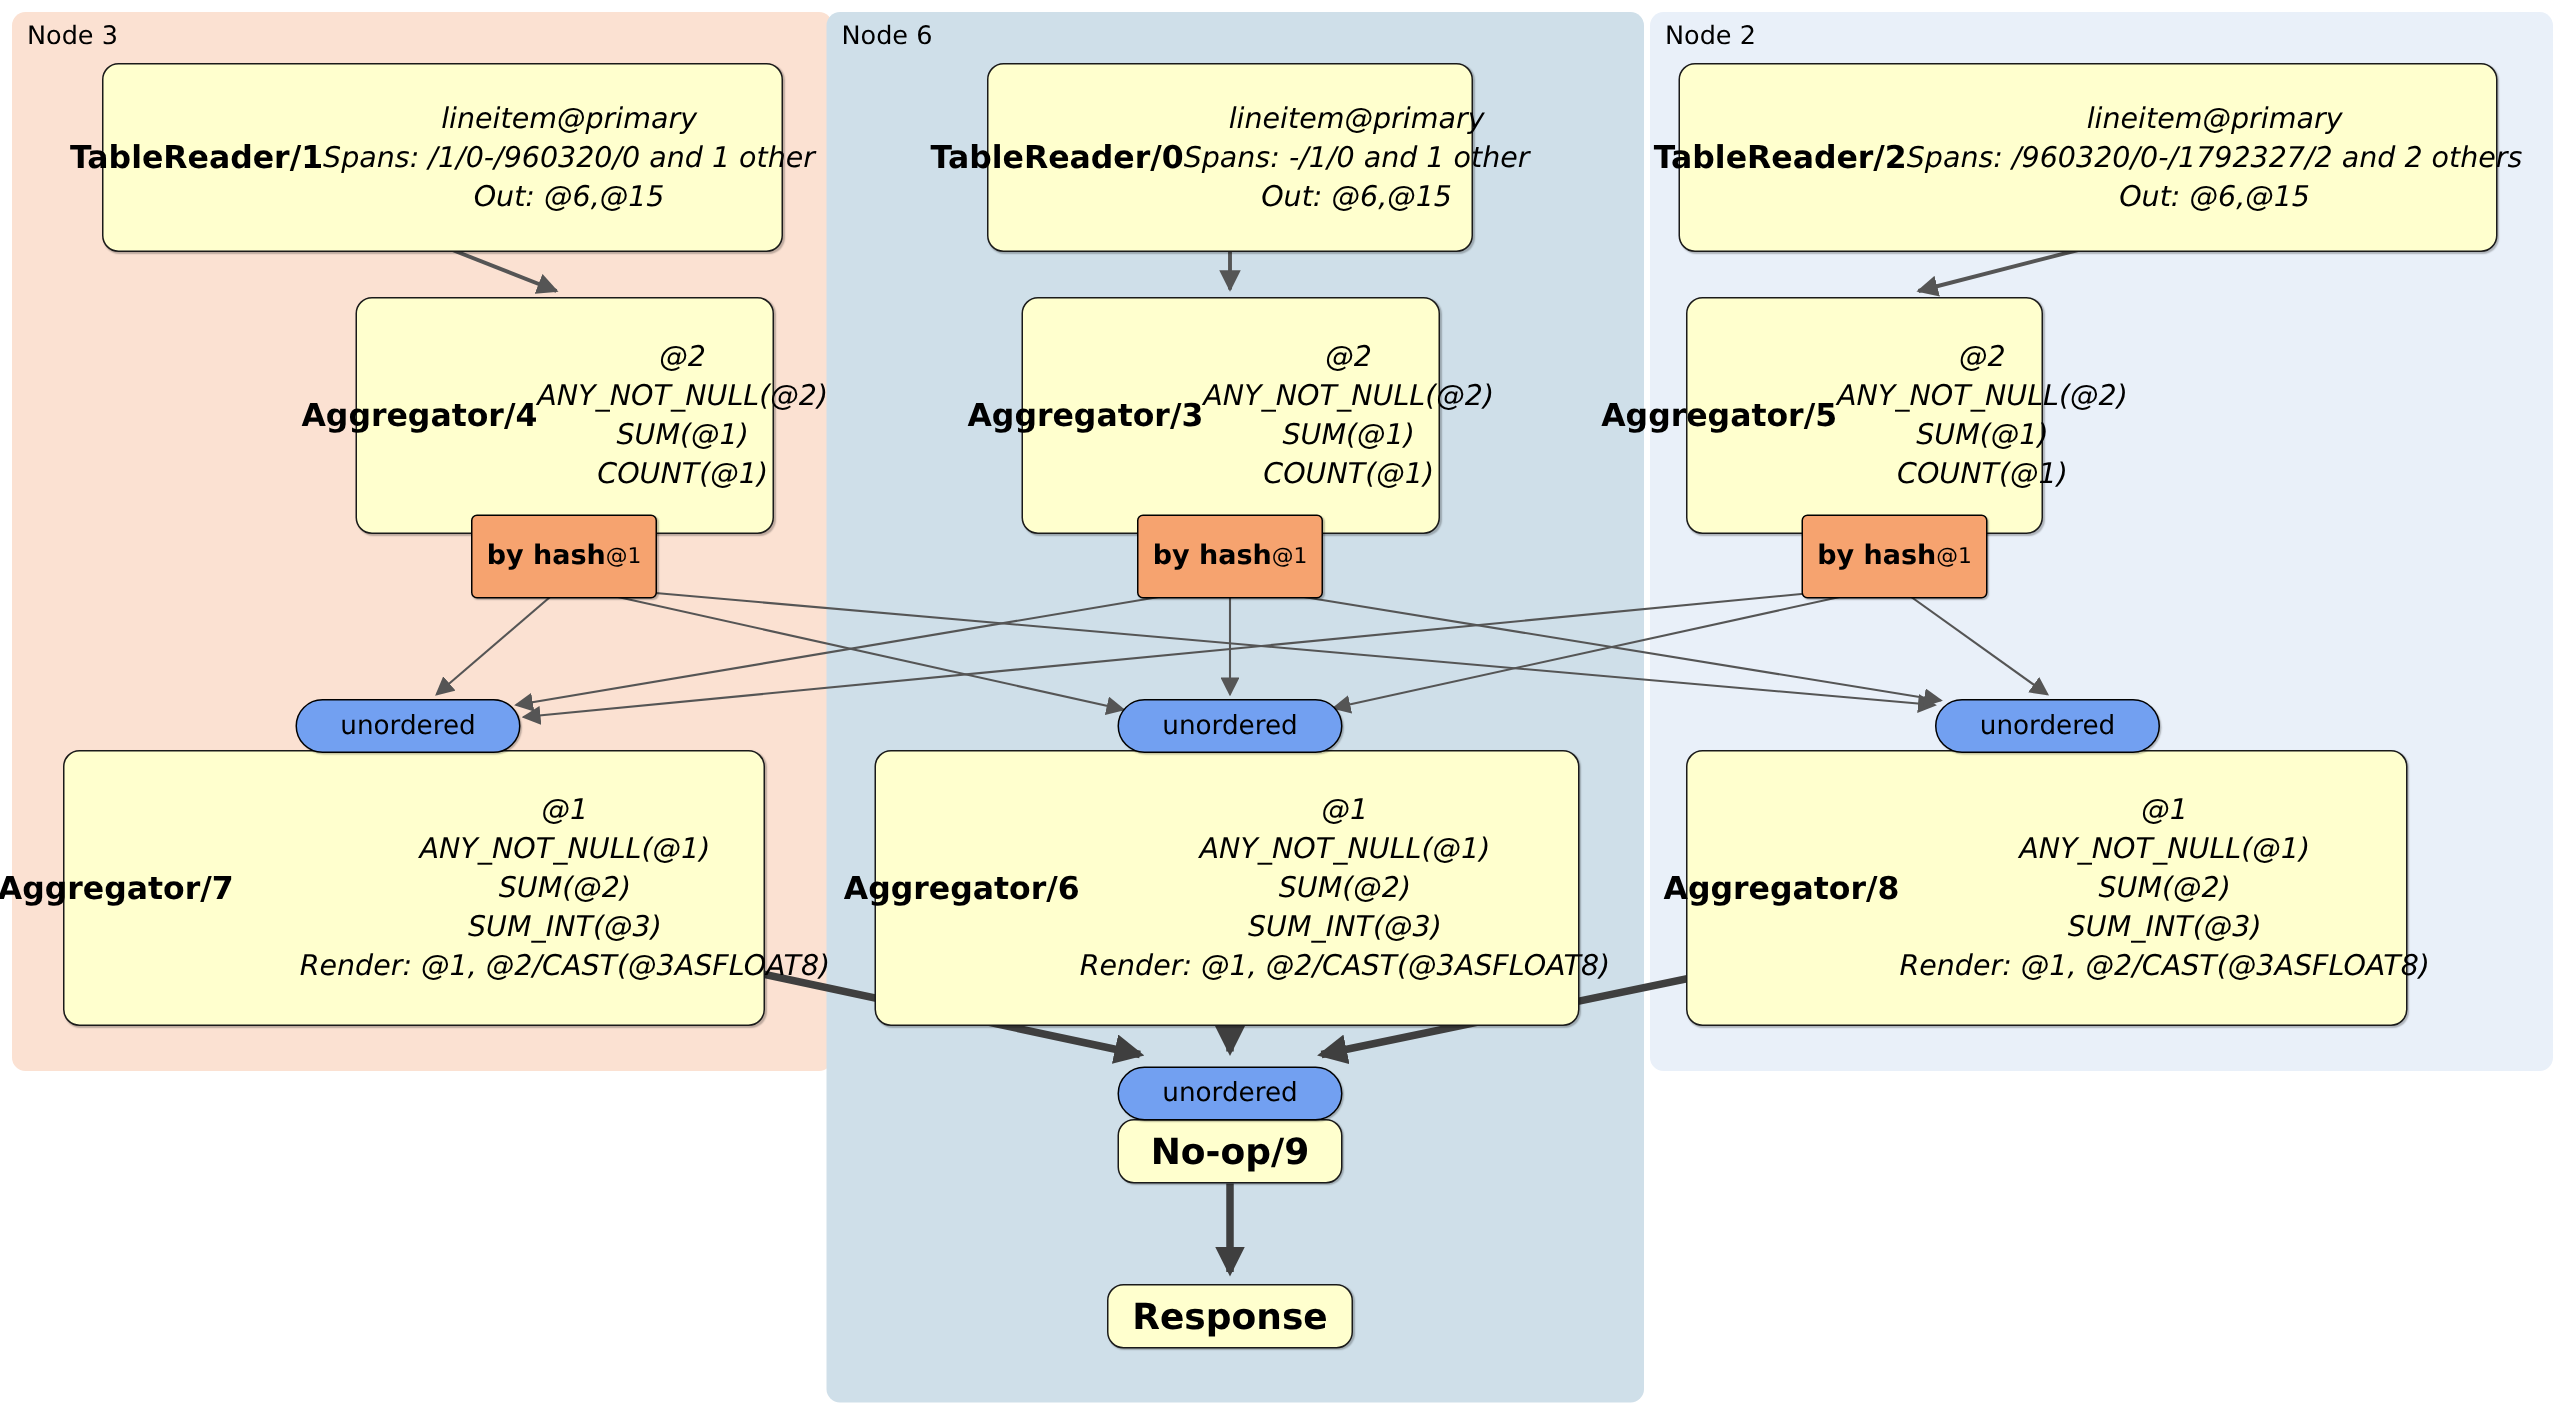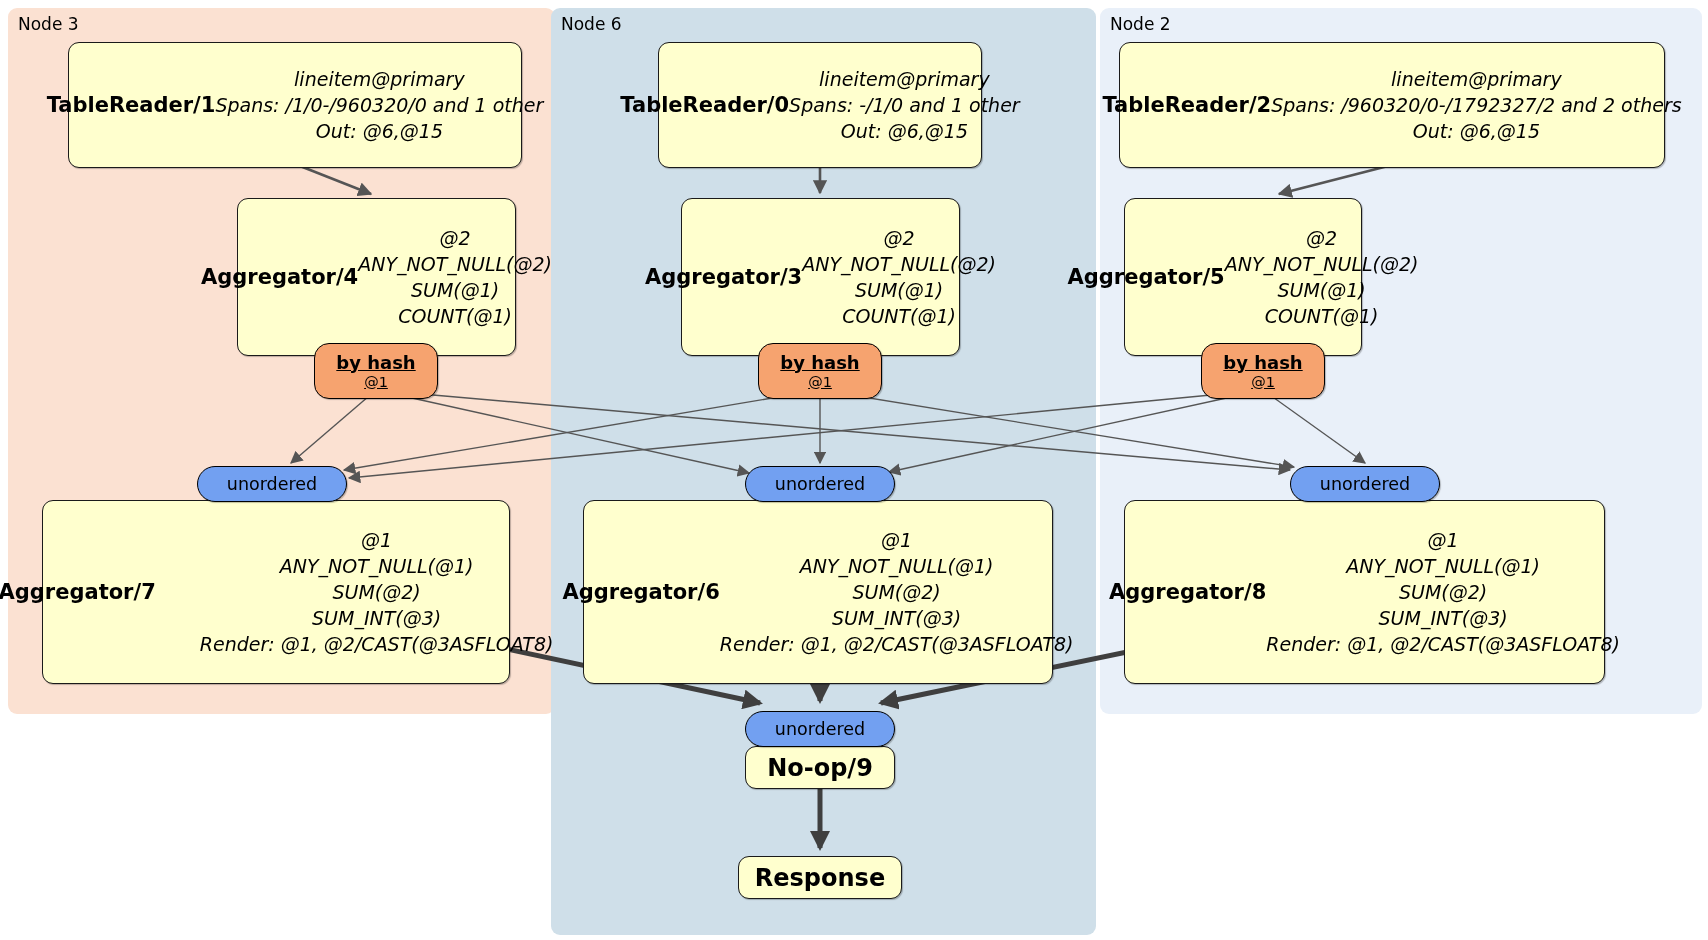--- a/index.html
+++ b/index.html
@@ -32,24 +32,23 @@
     display:flex;flex-direction:row;justify-content:center;align-items:center;
     text-align:center;padding:4px 10px;
     box-shadow:1px 1px 1px rgba(0,0,0,0.25);
   }
   .ptitle{font-size:21px;font-weight:bold;line-height:28px;white-space:nowrap;}
   .bline{font-size:19px;line-height:26px;white-space:nowrap;font-style:italic;}
   .router{
     position:absolute;z-index:3;
     background:var(--router-bg);
     border:1.6px solid #000;
-    border-radius:15px;
-    display:flex;flex-direction:column;justify-content:center;align-items:center;
+    border-radius:4px;
+    display:flex;justify-content:center;align-items:center;
     box-shadow:1px 1px 1px rgba(0,0,0,0.25);
-    text-decoration:underline;
   }
   .router .rlabel{font-size:18px;font-weight:bold;line-height:22px;}
   .router .rdetail{font-size:14.5px;line-height:17px;}
   .sync{
     position:absolute;z-index:3;
     background:var(--sync-bg);
     border:1.6px solid #000;
     border-radius:18px;
     display:flex;justify-content:center;align-items:center;
     font-size:17.5px;font-weight:normal;

